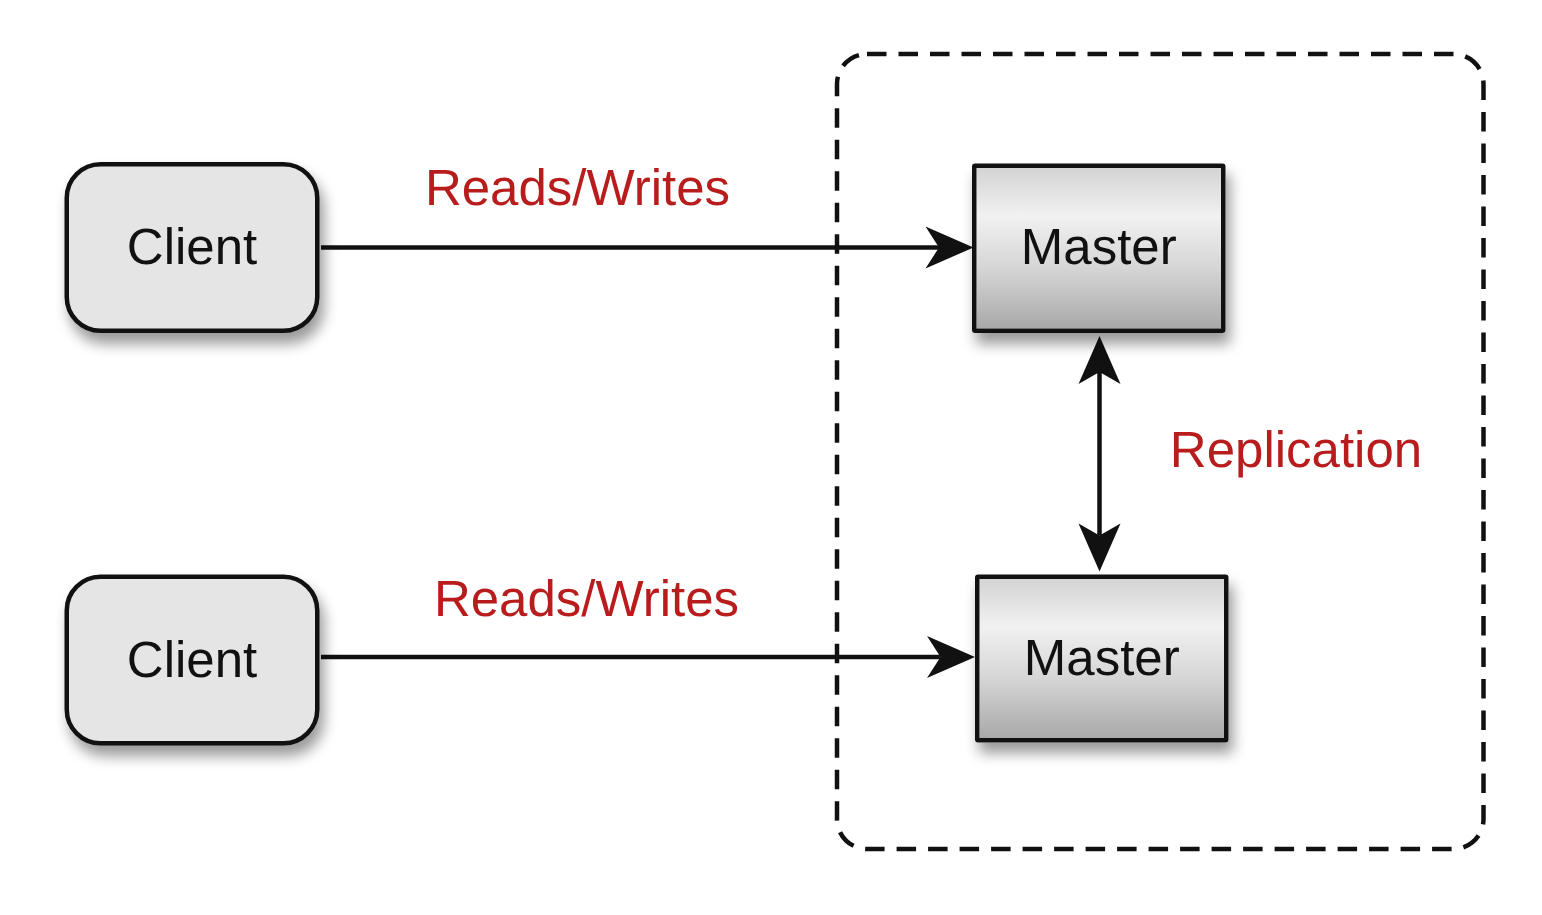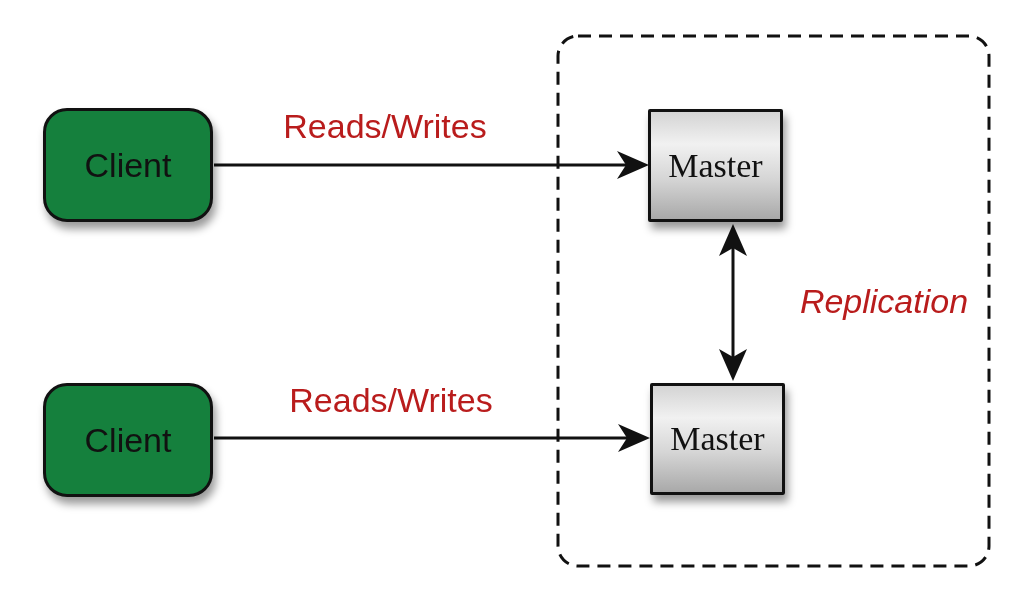--- a/index.html
+++ b/index.html
@@ -29,44 +29,43 @@
       align-items: center;
       justify-content: center;
       font-size: 34px;
       color: #111111;
       border: 3px solid #111111;
       box-shadow: 3px 7px 9px rgba(0, 0, 0, 0.40);
     }
     .client {
       width: 170px;
       height: 114px;
-      background: #15803d;
+      background: #e5e5e5;
       border-radius: 24px;
     }
     .client-top { left: 43px; top: 108px; }
     .client-bottom { left: 43px; top: 383px; }
     .master {
-      width: 135px;
+      width: 169px;
       height: 113px;
       background: linear-gradient(180deg, #d4d4d4 0%, #f1f1f1 30%, #d6d6d6 62%, #a9a9a9 100%);
       border-radius: 2px;
-      font-family: Liberation Serif, serif;
     }
     .master-top { left: 648px; top: 109px; }
     .master-bottom { left: 650px; top: 383px; height: 112px; }
     .edge-label {
       position: absolute;
       transform: translate(-50%, -50%);
       font-size: 34px;
       color: #b91c1c;
       white-space: nowrap;
     }
     .label-rw-top { left: 385px; top: 126px; }
     .label-rw-bottom { left: 391px; top: 400px; }
-    .label-replication { left: 884px; top: 301px; font-style: italic; }
+    .label-replication { left: 864px; top: 301px; }
   </style>
 </head>
 <body>
 
 <div class="canvas">
 
   <svg class="arrow-layer" viewBox="0 0 1028 610" xmlns="http://www.w3.org/2000/svg">
 
     <rect x="558" y="36" width="431" height="530" rx="20" fill="none" stroke="#111111" stroke-width="3" stroke-dasharray="13 8"></rect>
 

